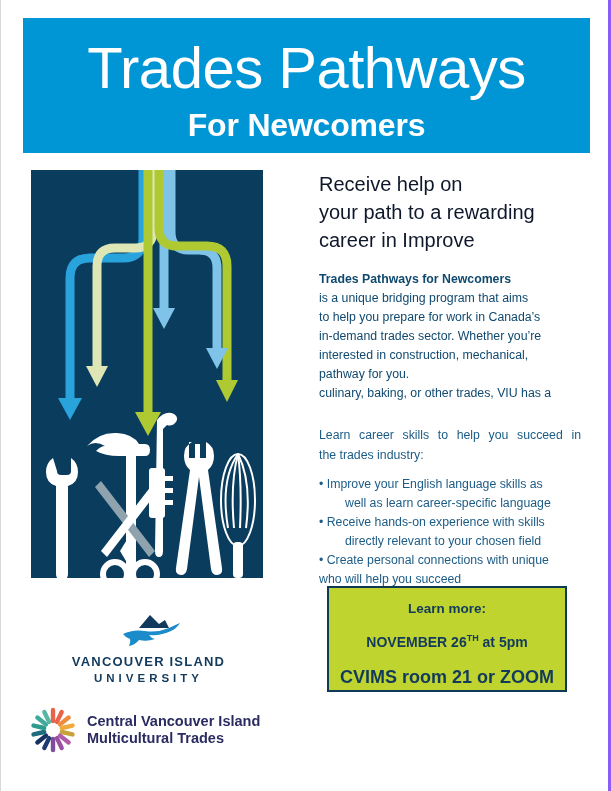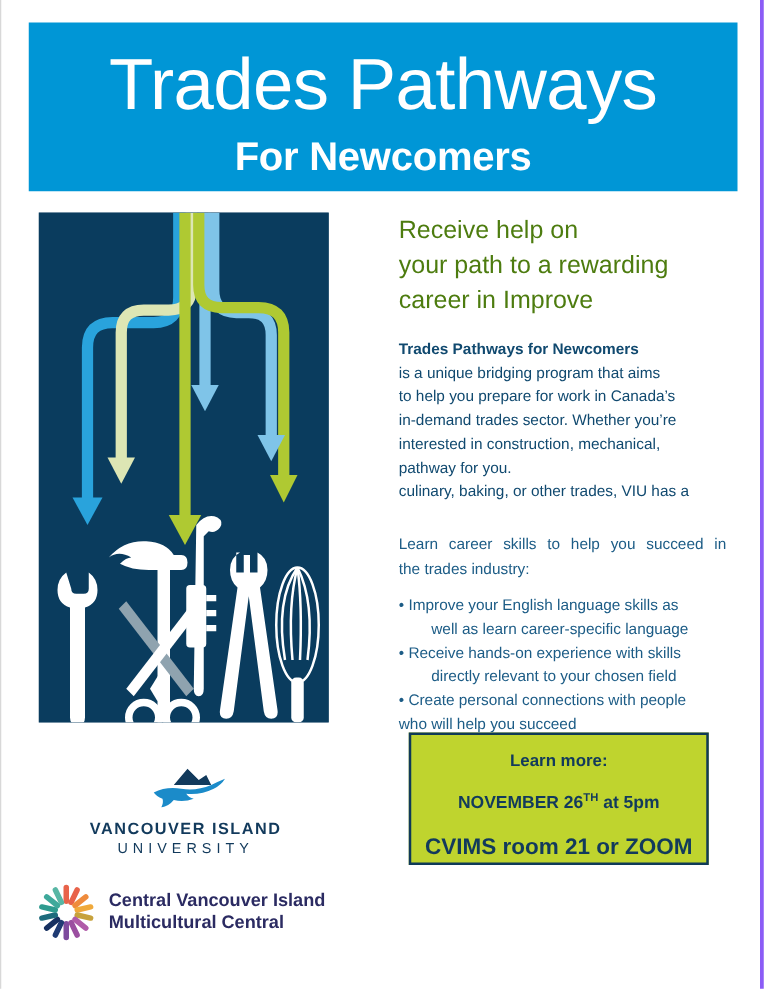--- a/index.html
+++ b/index.html
@@ -71,21 +71,21 @@
   .illustration svg { display: block; }
 
   
   .right-col {
     position: absolute;
     left: 318px;
     top: 170px;
     width: 262px;
   }
   .headline {
-    color: #4d7c0f;
+    color: #0f172a;
     font-size: 20px;
     line-height: 28px;
     font-weight: 400;
     margin: 0 0 16px 0;
   }
   .headline .l { display: block; }
   .body-lead {
     color: #10496F;
     font-size: 12.3px;
     line-height: 19px;
@@ -170,21 +170,21 @@
   .viu-name {
     color: #123A5C;
     font-size: 13px;
     font-weight: 700;
     letter-spacing: 1.2px;
     margin-top: 4px;
   }
   .viu-sub {
     color: #123A5C;
     font-size: 11.5px;
-    font-weight: 400;
+    font-weight: 700;
     letter-spacing: 4px;
     margin-top: 3px;
   }
 
   .cvims-logo {
     position: absolute;
     left: 28px;
     top: 706px;
     width: 245px;
     display: flex;
@@ -305,21 +305,21 @@
     <ul class="bullets">
       <li>
         <span class="cont-out">• Improve your English language skills as</span>
         <span class="cont-in">well as learn career-specific language</span>
       </li>
       <li>
         <span class="cont-out">• Receive hands-on experience with skills</span>
         <span class="cont-in">directly relevant to your chosen field</span>
       </li>
       <li>
-        <span class="cont-out">• Create personal connections with people</span>
+        <span class="cont-out">• Create personal connections with unique</span>
         <span class="cont-out">who will help you succeed</span>
       </li>
     </ul>
   </div>
 
   <div class="callout">
     <div class="callout-line callout-l1">Learn more:</div>
     <div class="callout-line callout-l2">
       <span>NOVEMBER 26</span><sup>TH</sup><span> at 5pm</span>
     </div>
@@ -350,17 +350,17 @@
           <line x1="20.10" y1="32.11" x2="15.32" y2="42.02" stroke="#1F3B73" stroke-width="4.4" stroke-linecap="round"></line>
           <line x1="16.96" y1="29.61" x2="8.36" y2="36.47" stroke="#163060" stroke-width="4.4" stroke-linecap="round"></line>
           <line x1="15.23" y1="26.00" x2="4.50" y2="28.45" stroke="#1D6B7C" stroke-width="4.4" stroke-linecap="round"></line>
           <line x1="15.23" y1="22.00" x2="4.50" y2="19.55" stroke="#2E9B8F" stroke-width="4.4" stroke-linecap="round"></line>
           <line x1="16.96" y1="18.39" x2="8.36" y2="11.53" stroke="#3FA99B" stroke-width="4.4" stroke-linecap="round"></line>
           <line x1="20.10" y1="15.89" x2="15.32" y2="5.98" stroke="#58B6A4" stroke-width="4.4" stroke-linecap="round"></line>
         </g>
     </svg>
     <div class="cvims-text">
       <span class="l">Central Vancouver Island</span>
-      <span class="l">Multicultural Central</span>
+      <span class="l">Multicultural Trades</span>
     </div>
   </div>
 
 </div>
 
 </body></html>

